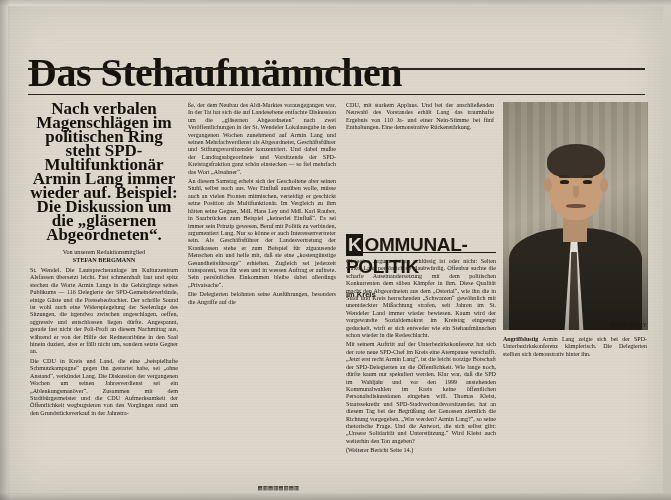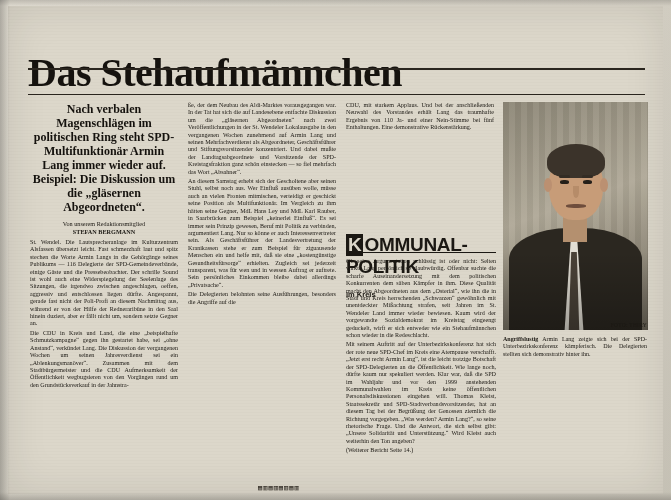--- a/index.html
+++ b/index.html
@@ -65,21 +65,21 @@
     color:#1b1813;
     font-family:"Liberation Serif", serif;
   }
   .col p{margin:0 0 2px 0;}
   .col1{left:22px;top:96px;width:148px;}
   .col2{left:180px;top:96px;width:148px;}
   .col3{left:338px;top:96px;width:148px;}
 
   .lead{
     font-weight:bold;
-    font-size:12px;
+    font-size:17px;
     line-height:14px;
     text-align:center;
     margin-bottom:6px;
     color:#15120e;
   }
   .byline{
     text-align:center;
     font-size:6.2px;
     line-height:8px;
     margin-top:6px;

